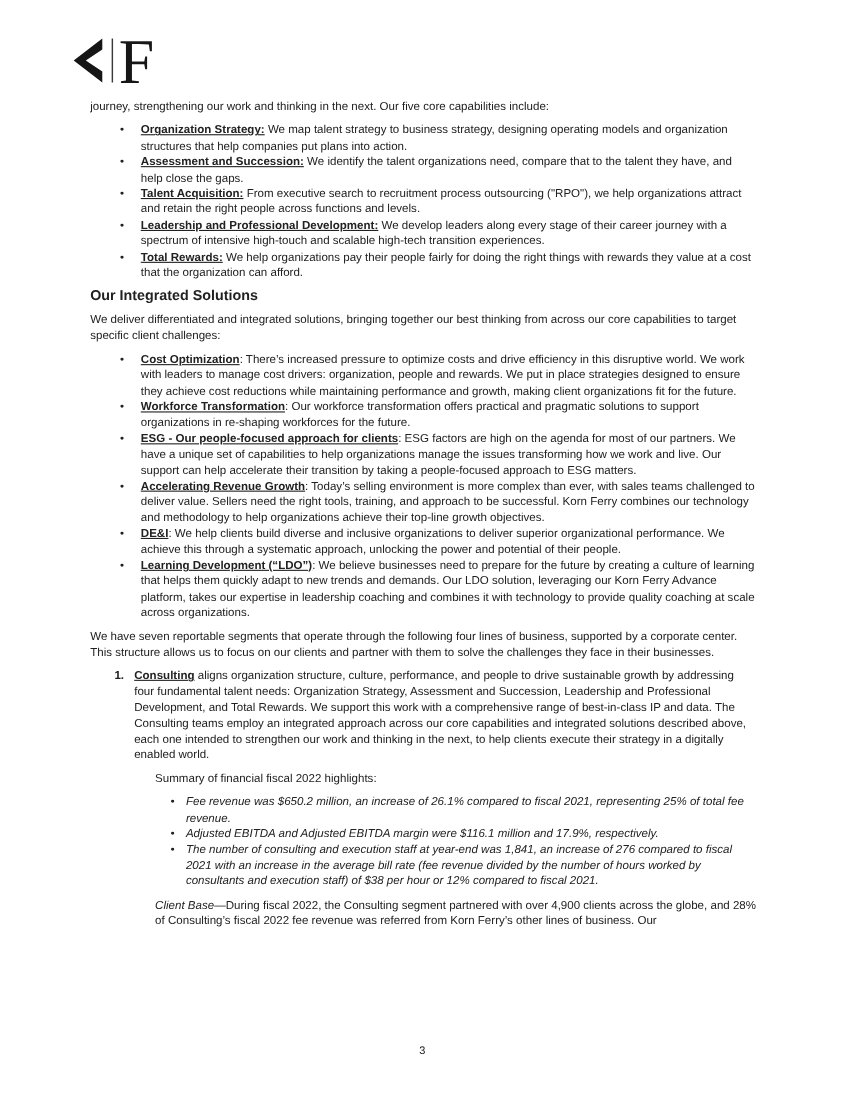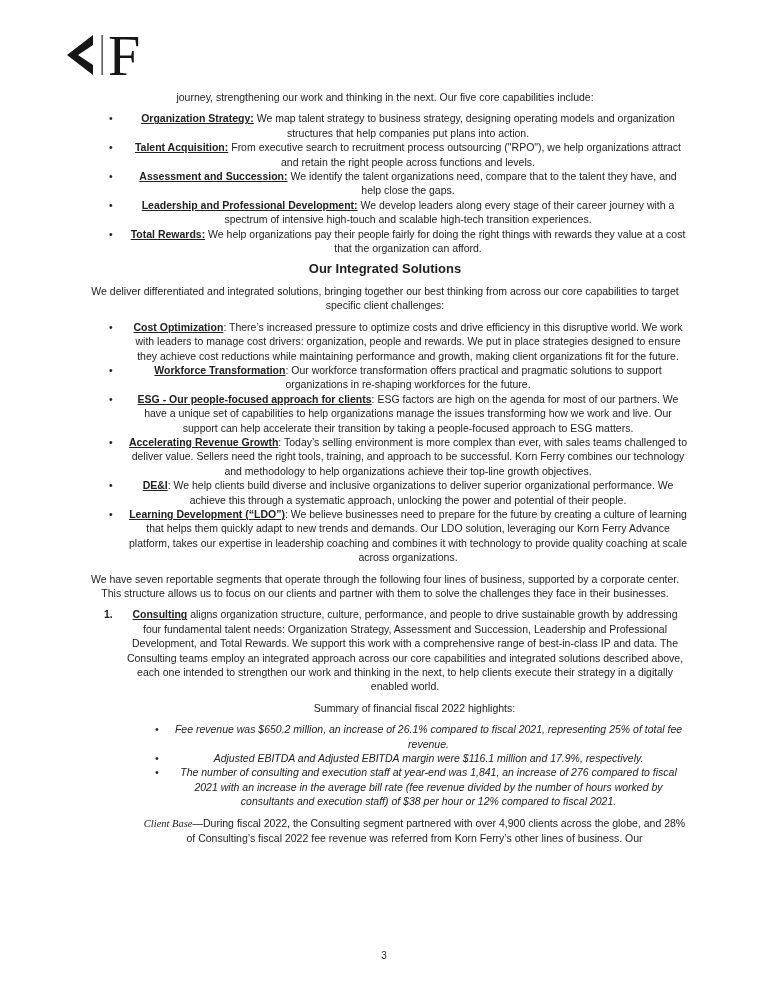--- a/index.html
+++ b/index.html
@@ -6,23 +6,23 @@
   .page{
     position:relative;
     width:768px;height:1000px;
     background:#ffffff;
     font-family:"Liberation Sans",sans-serif;
     font-size:10.5px;line-height:14.4px;
     color:#212121;
     overflow:hidden;
   }
   .logo{position:absolute;left:62px;top:33px;}
-  .content{position:absolute;left:82px;top:90px;width:606px;text-align:center;}
+  .content{position:absolute;left:82px;top:90px;width:606px;text-align:left;}
   .b{font-weight:bold;text-decoration:underline;}
-  .i{font-style:italic;font-family:Liberation Serif, serif;}
+  .i{font-style:italic;}
   .para{margin:0 0 7px 0;}
   .heading{margin:6px 0 7px 0;font-weight:bold;font-size:13px;}
   ul{margin:0 0 7px 0;padding:0;list-style:none;}
   ul.l1 > li{position:relative;padding-left:46px;}
   ul.l1 > li::before{content:"\2022";position:absolute;left:27px;top:0;}
   ul.l2{margin:0 0 7px 0;font-style:italic;}
   ul.l2 > li{position:relative;padding-left:87px;}
   ul.l2 > li::before{content:"\2022";position:absolute;left:73px;top:0;}
   .num-item{position:relative;padding-left:40px;margin:0 0 7px 0;}
   .num-label{position:absolute;left:22px;top:0;font-weight:bold;}
@@ -41,22 +41,22 @@
       <text x="46" y="42" font-family="Liberation Serif, serif" font-size="58" fill="#161616">F</text>
     </svg>
   </div>
 
   <div class="content">
 
     <p class="para">journey, strengthening our work and thinking in the next. Our five core capabilities include:</p>
 
     <ul class="l1">
       <li><span class="b">Organization Strategy:</span><span> We map talent strategy to business strategy, designing operating models and organization structures that help companies put plans into action.</span></li>
+      <li><span class="b">Assessment and Succession:</span><span> We identify the talent organizations need, compare that to the talent they have, and help close the gaps.</span></li>
       <li><span class="b">Talent Acquisition:</span><span> From executive search to recruitment process outsourcing ("RPO"), we help organizations attract and retain the right people across functions and levels.</span></li>
-      <li><span class="b">Assessment and Succession:</span><span> We identify the talent organizations need, compare that to the talent they have, and help close the gaps.</span></li>
       <li><span class="b">Leadership and Professional Development:</span><span> We develop leaders along every stage of their career journey with a spectrum of intensive high-touch and scalable high-tech transition experiences.</span></li>
       <li><span class="b">Total Rewards:</span><span> We help organizations pay their people fairly for doing the right things with rewards they value at a cost that the organization can afford.</span></li>
     </ul>
 
     <p class="heading">Our Integrated Solutions</p>
 
     <p class="para">We deliver differentiated and integrated solutions, bringing together our best thinking from across our core capabilities to target specific client challenges:</p>
 
     <ul class="l1">
       <li><span class="b">Cost Optimization</span><span>: There’s increased pressure to optimize costs and drive efficiency in this disruptive world. We work with leaders to manage cost drivers: organization, people and rewards. We put in place strategies designed to ensure they achieve cost reductions while maintaining performance and growth, making client organizations fit for the future.</span></li>

